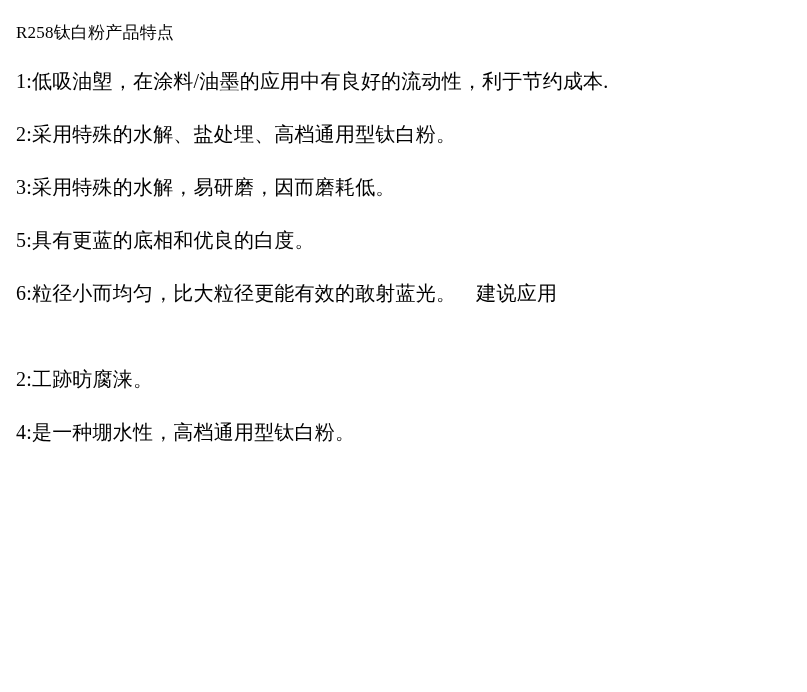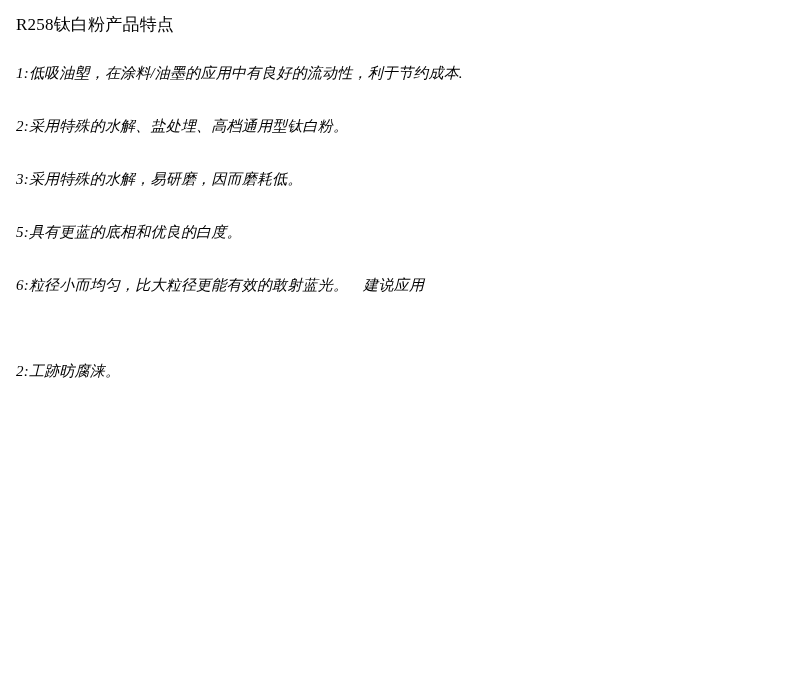--- a/index.html
+++ b/index.html
@@ -12,36 +12,35 @@
     height: 692px;
     font-family: "Liberation Serif", "DejaVu Serif", serif;
     color: #000000;
     overflow: hidden;
   }
   .page {
     position: relative;
     width: 807px;
     height: 616px;
     box-sizing: border-box;
-    padding: 14px 20px 0 16px;
+    padding: 22px 20px 0 16px;
   }
   .doc-title {
     font-size: 17px;
     line-height: 22px;
     letter-spacing: 0.2px;
     margin: 0 0 26px 0;
     white-space: pre;
   }
   .para {
-    font-size: 15px;
+    font-size: 20px;
     line-height: 22px;
     letter-spacing: 0.2px;
     margin: 0 0 31px 0;
     white-space: pre-wrap;
-    font-style: italic;
   }
   .para.last-of-block {
     margin-bottom: 0;
   }
   .block-gap {
     height: 64px;
   }
 </style>
 </head>
 <body>
@@ -55,15 +54,16 @@
     <p class="para">2:采用特殊的水解、盐处埋、高档通用型钛白粉。</p>
     <p class="para">3:采用特殊的水解，易研磨，因而磨耗低。</p>
     <p class="para">5:具有更蓝的底相和优良的白度。</p>
     <p class="para last-of-block">6:粒径小而均匀，比大粒径更能有效的敢射蓝光。　建说应用</p>
   </div>
 
   <div class="block-gap"></div>
 
   <div class="applications">
     <p class="para">2:工跡昉腐涞。</p>
+    <p class="para last-of-block">4:是一种堋水性，高档通用型钛白粉。</p>
   </div>
 
 </div>
 
 </body></html>

